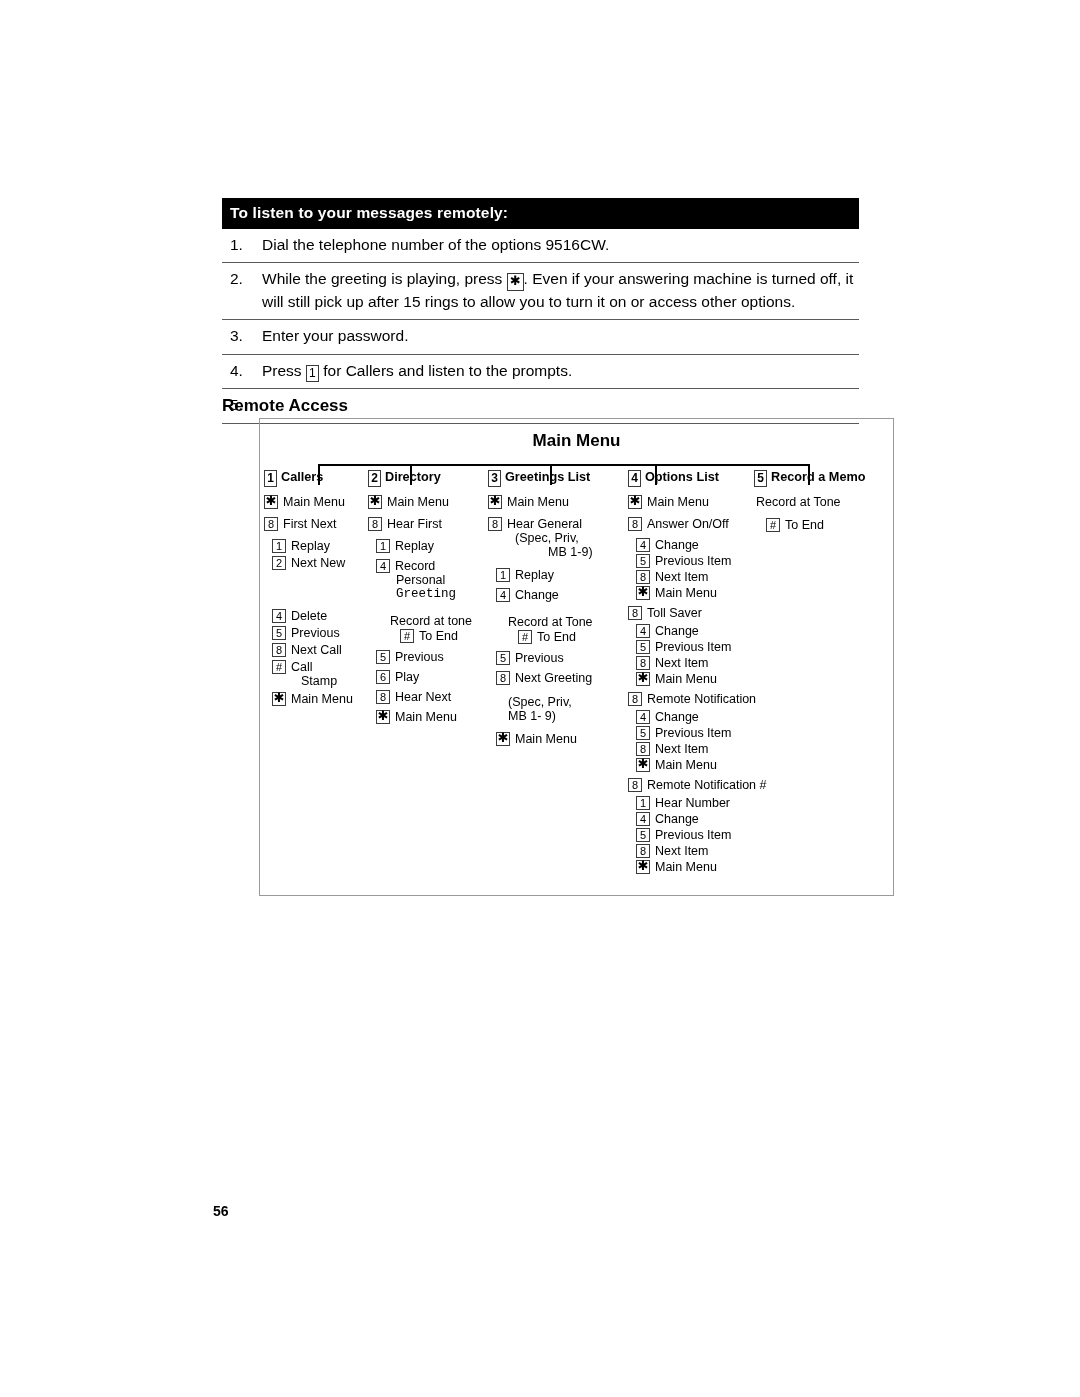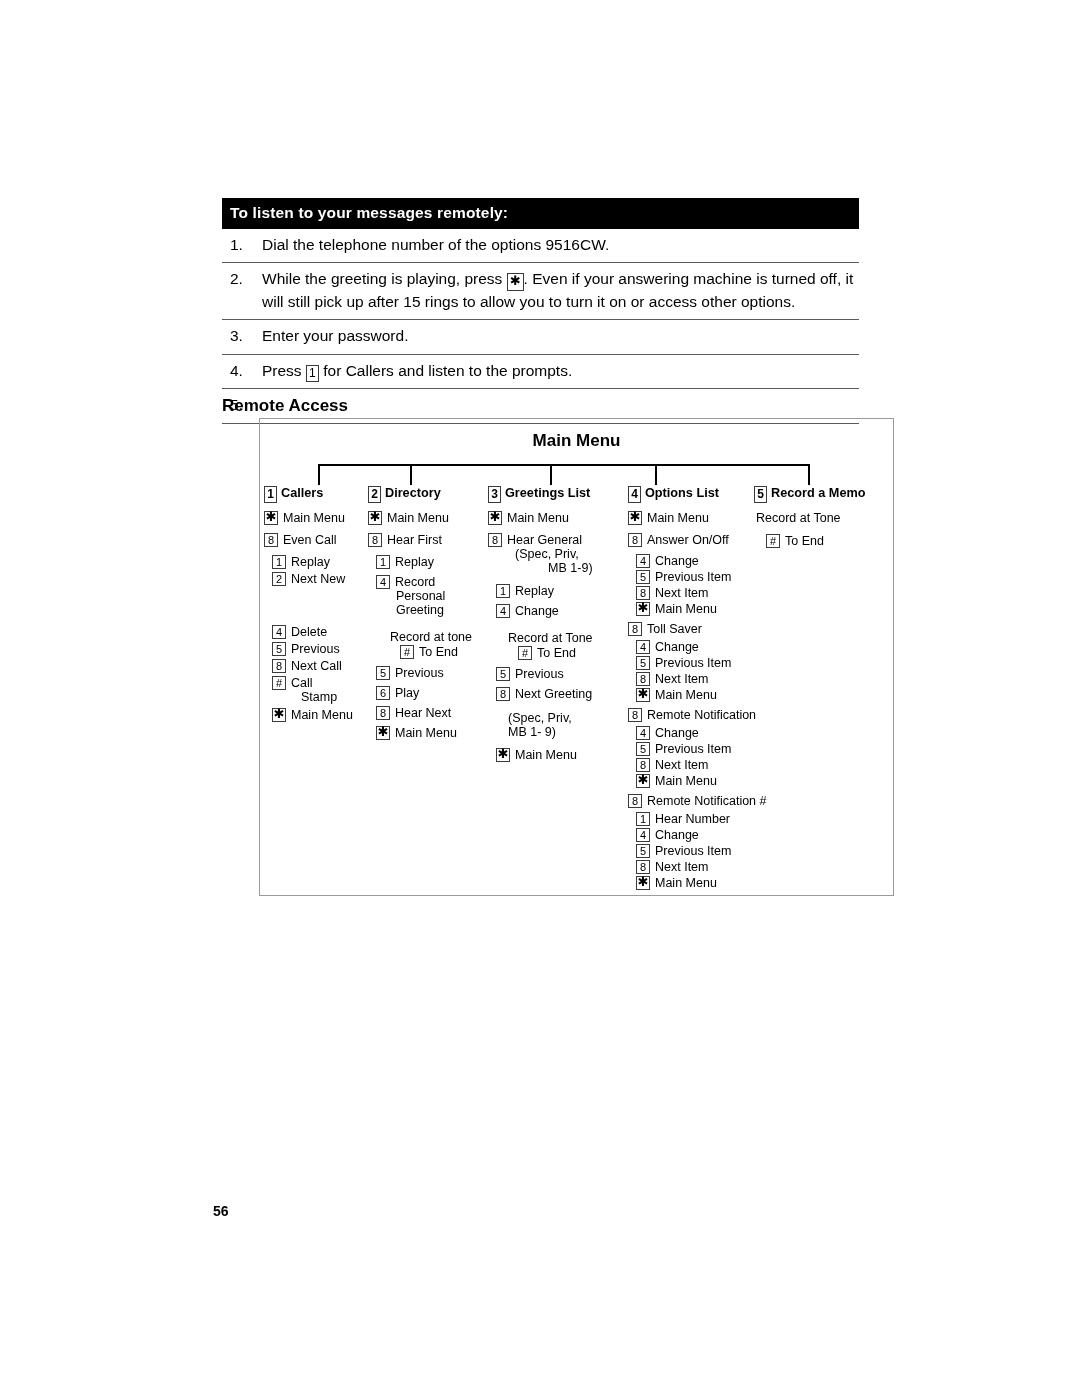--- a/index.html
+++ b/index.html
@@ -125,21 +125,21 @@
     position: absolute;
     top: 45px;
     width: 1.5px;
     height: 21px;
     background: #000;
   }
 
   
   .col {
     position: absolute;
-    top: 66px;
+    top: 50px;
     font-size: 12.5px;
     line-height: 1.0;
   }
   .col-head {
     font-weight: bold;
     font-size: 12.7px;
     white-space: nowrap;
     margin-bottom: 9px;
   }
   .entry {
@@ -228,21 +228,21 @@
     </div>
   <div id="columns">
       <div class="col" style="left: 4px;">
         <div class="col-head"><span class="key key-inline" style="margin-right: 4px;">1</span><span>Callers</span></div>
         <div class="entry" style="margin-left: 0px; margin-bottom: 8px;">
           <span class="key-sm star">✱</span>
           <span class="lbl">Main Menu</span>
         </div>
         <div class="entry" style="margin-left: 0px; margin-bottom: 8px;">
           <span class="key-sm">8</span>
-          <span class="lbl">Even Call</span>
+          <span class="lbl">First Next</span>
         </div>
         <div class="entry" style="margin-left: 8px; margin-bottom: 3px;">
           <span class="key-sm">1</span>
           <span class="lbl">Replay</span>
         </div>
         <div class="entry" style="margin-left: 8px; margin-bottom: 3px;">
           <span class="key-sm">2</span>
           <span class="lbl">Next New</span>
         </div>
         <div style="height: 36px;"></div>
@@ -280,21 +280,21 @@
         </div>
         <div class="entry" style="margin-left: 8px; margin-bottom: 6px;">
           <span class="key-sm">1</span>
           <span class="lbl">Replay</span>
         </div>
         <div class="entry" style="margin-left: 8px; margin-bottom: 0px;">
           <span class="key-sm">4</span>
           <span class="lbl">Record</span>
         </div>
         <div class="plain" style="margin-left: 28px; margin-bottom: 0px;">Personal</div>
-        <div class="plain" style="margin-left: 28px; margin-bottom: 13px;">Greeting</div>
+        <div class="plain" style="margin-left: 28px; margin-bottom: 13px; font-family: Liberation Mono, monospace;">Greeting</div>
         <div class="plain" style="margin-left: 22px; margin-bottom: 1px;">Record at tone</div>
         <div class="entry" style="margin-left: 32px; margin-bottom: 7px;">
           <span class="key-sm">#</span>
           <span class="lbl">To End</span>
         </div>
         <div class="entry" style="margin-left: 8px; margin-bottom: 6px;">
           <span class="key-sm">5</span>
           <span class="lbl">Previous</span>
         </div>
         <div class="entry" style="margin-left: 8px; margin-bottom: 6px;">

